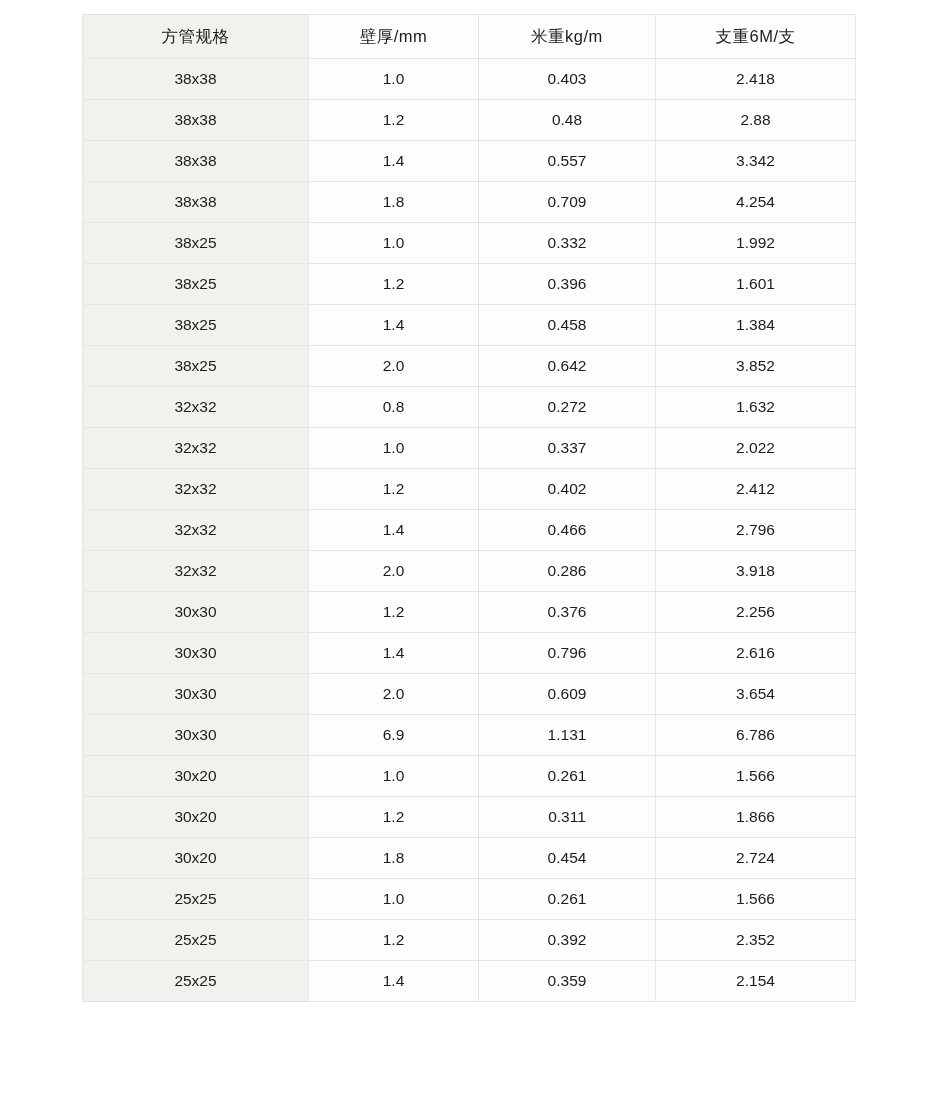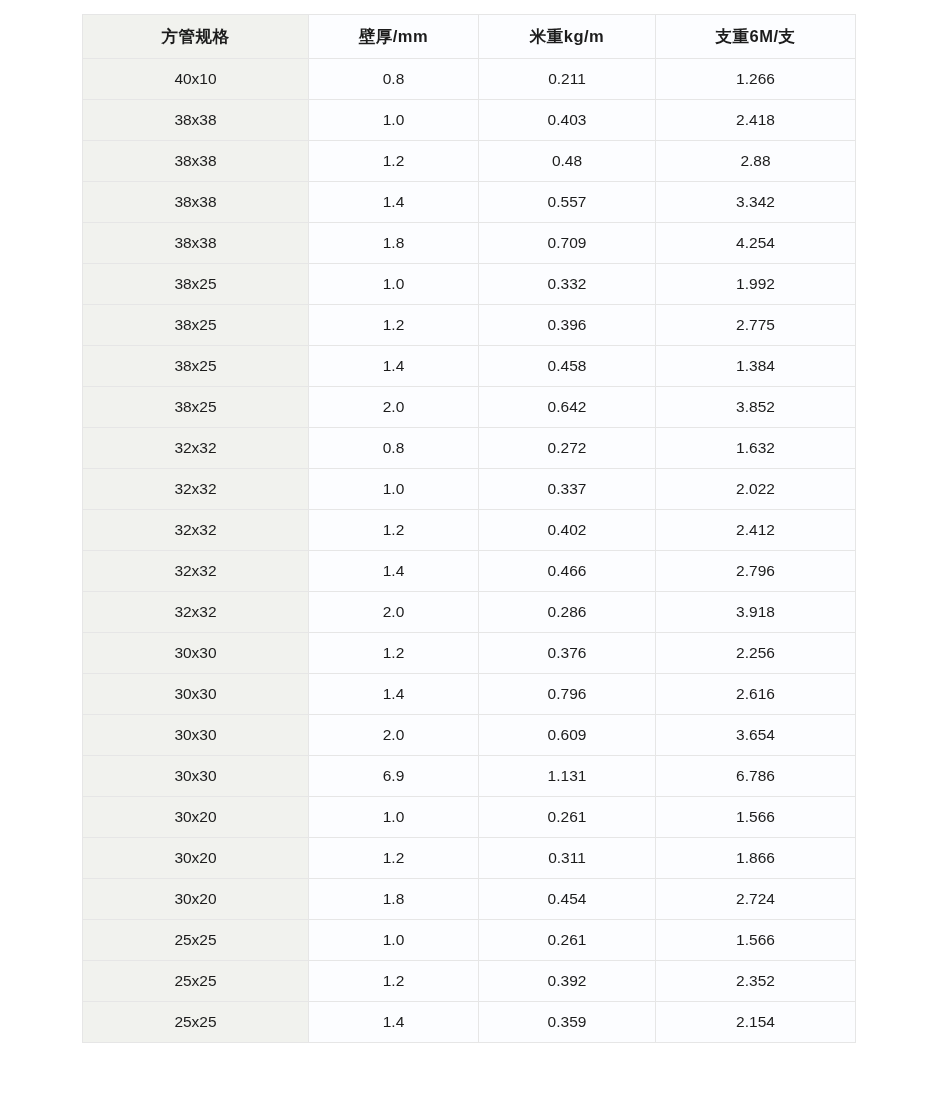--- a/index.html
+++ b/index.html
@@ -37,21 +37,21 @@
     border: 1px solid #e6e6e6;
     text-align: center;
     vertical-align: middle;
     color: #1c1c1c;
     font-weight: normal;
     padding: 0;
   }
   .spec-table thead th {
     height: 43px;
     font-size: 16.5px;
-    font-weight: bold;
+    font-weight: normal;
     letter-spacing: 0.5px;
     background: #fcfdff;
   }
   .spec-table thead th.col-spec {
     background: #f1f2ee;
   }
   .spec-table tbody td {
     height: 40px;
     font-size: 15.5px;
     background: #fcfdff;
@@ -74,26 +74,20 @@
     <thead>
       <tr>
         <th class="col-spec">方管规格</th>
         <th>壁厚/mm</th>
         <th>米重kg/m</th>
         <th>支重6M/支</th>
       </tr>
     </thead>
     <tbody id="table-body">
         <tr>
-          <td class="col-spec">40x10</td>
-          <td>0.8</td>
-          <td>0.211</td>
-          <td>1.266</td>
-        </tr>
-        <tr>
           <td class="col-spec">38x38</td>
           <td>1.0</td>
           <td>0.403</td>
           <td>2.418</td>
         </tr>
         <tr>
           <td class="col-spec">38x38</td>
           <td>1.2</td>
           <td>0.48</td>
           <td>2.88</td>
@@ -113,21 +107,21 @@
         <tr>
           <td class="col-spec">38x25</td>
           <td>1.0</td>
           <td>0.332</td>
           <td>1.992</td>
         </tr>
         <tr>
           <td class="col-spec">38x25</td>
           <td>1.2</td>
           <td>0.396</td>
-          <td>2.775</td>
+          <td>1.601</td>
         </tr>
         <tr>
           <td class="col-spec">38x25</td>
           <td>1.4</td>
           <td>0.458</td>
           <td>1.384</td>
         </tr>
         <tr>
           <td class="col-spec">38x25</td>
           <td>2.0</td>

